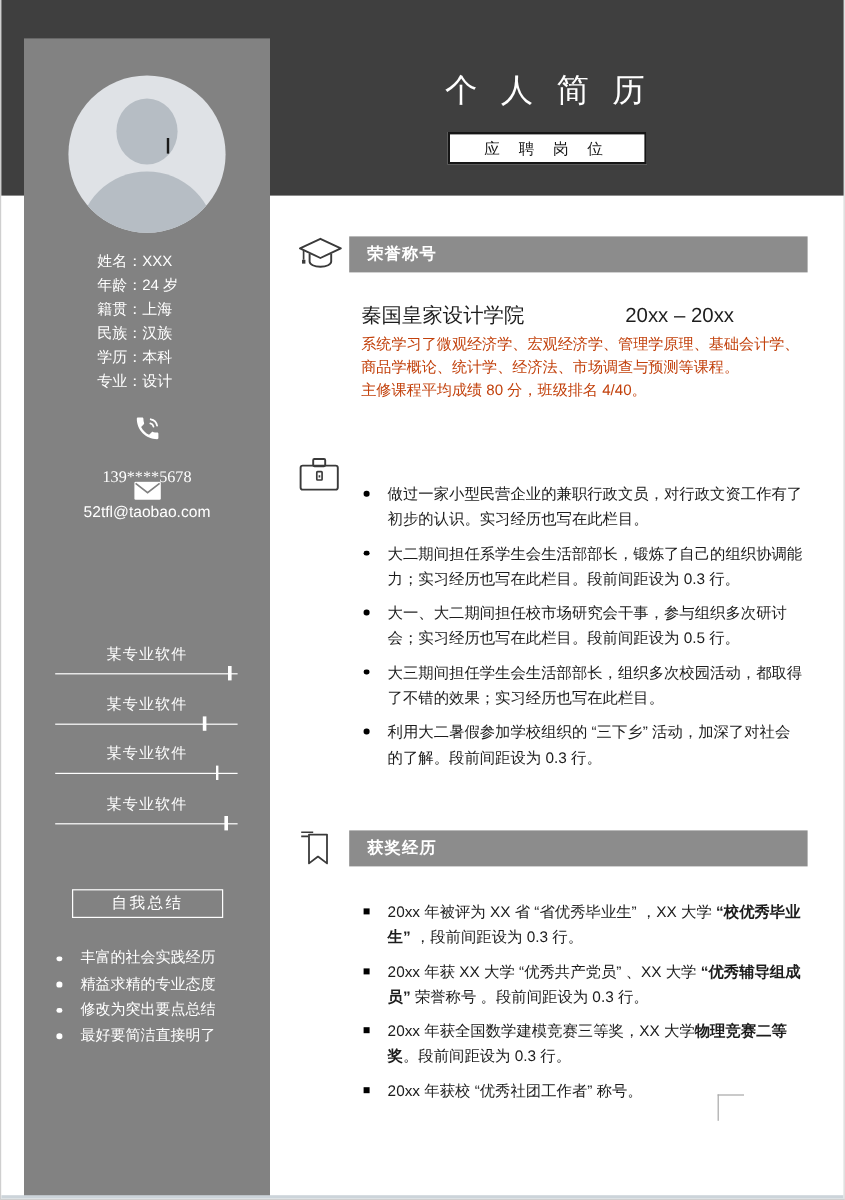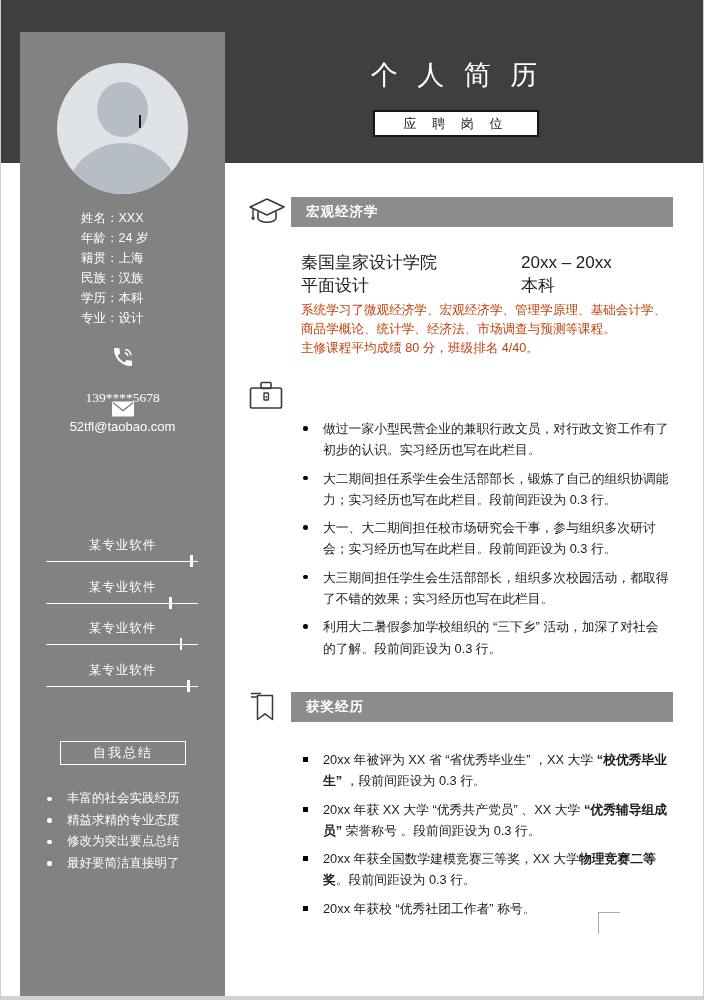--- a/index.html
+++ b/index.html
@@ -54,21 +54,21 @@
   .bar { margin-left:43px; height:30px; background:#8c8c8c; }
   .bar-label { color:#ffffff; font-size:13.5px; font-weight:600; line-height:30px; padding-left:15px; letter-spacing:1px; }
 
   .edu-rows { margin:24px 0 0 53px; color:#1d1d1d; font-size:17px; }
   .edu-row { display:flex; height:23px; line-height:23px; }
   .edu-col1 { width:220px; }
   .edu-desc { margin:4px 0 0 53px; color:#c2410c; font-size:12.6px; }
   .edu-desc div { line-height:19px; }
 
   ul.dotlist, ul.sqlist { list-style:none; }
-  ul.dotlist { margin-top:37px; }
+  ul.dotlist { margin-top:20px; }
   ul.sqlist  { margin-top:27px; }
   .dotlist li, .sqlist li { position:relative; padding-left:75px; padding-right:4px;
                             font-size:12.8px; line-height:21.3px; color:#1c1c1c; margin-bottom:7px; }
   .dotlist li::before { content:""; position:absolute; left:55px; top:8px; width:4.6px; height:4.6px;
                         border-radius:50%; background:#000; }
   .sqlist li::before  { content:""; position:absolute; left:55px; top:8px; width:5px; height:5px; background:#000; }
   .b { font-weight:bold; }
 
   
   .corner-mark { position:absolute; left:597px; top:912px; width:22px; height:22px;
@@ -157,30 +157,26 @@
   <div class="section sec-edu">
     <div class="sec-icon">
       <svg width="38" height="32" viewBox="0 0 38 32">
         <path d="M19 3 L36 11 L19 19 L2 11 Z" fill="none" stroke="#3a3a3a" stroke-width="1.6" stroke-linejoin="round"></path>
         <path d="M10 15.5 V22 C10 24.4 13.8 26.3 19 26.3 C24.2 26.3 28 24.4 28 22 V15.5" fill="none" stroke="#3a3a3a" stroke-width="1.6"></path>
         <path d="M5 12.5 V20.5" fill="none" stroke="#3a3a3a" stroke-width="1.4"></path>
         <rect x="3.7" y="20.5" width="2.8" height="3.2" fill="#3a3a3a"></rect>
       </svg>
     </div>
     <div class="bar">
-      <div class="bar-label">宏观经济学</div>
+      <div class="bar-label">荣誉称号</div>
     </div>
     <div class="edu-rows">
       <div class="edu-row">
         <div class="edu-col1">秦国皇家设计学院</div>
         <div>20xx – 20xx</div>
-      </div>
-      <div class="edu-row">
-        <div class="edu-col1">平面设计</div>
-        <div>本科</div>
       </div>
     </div>
     <div class="edu-desc">
       <div>系统学习了微观经济学、宏观经济学、管理学原理、基础会计学、</div>
         <div>商品学概论、统计学、经济法、市场调查与预测等课程。</div>
         <div>主修课程平均成绩 80 分，班级排名 4/40。</div>
     </div>
   </div>
 
   <div class="section sec-practice">
@@ -188,21 +184,21 @@
       <svg width="36" height="31" viewBox="0 0 36 31">
         <rect x="13" y="2.5" width="10" height="6" rx="1" fill="none" stroke="#3a3a3a" stroke-width="1.6"></rect>
         <rect x="2.5" y="8" width="31" height="20" rx="1.8" fill="none" stroke="#3a3a3a" stroke-width="1.6"></rect>
         <rect x="16" y="13" width="4.4" height="7" rx="0.6" fill="none" stroke="#3a3a3a" stroke-width="1.4"></rect>
         <path d="M18.2 16 V18" stroke="#3a3a3a" stroke-width="1.4"></path>
       </svg>
     </div>
     <ul class="dotlist">
       <li>做过一家小型民营企业的兼职行政文员，对行政文资工作有了初步的认识。实习经历也写在此栏目。</li>
         <li>大二期间担任系学生会生活部部长，锻炼了自己的组织协调能力；实习经历也写在此栏目。段前间距设为 0.3 行。</li>
-        <li>大一、大二期间担任校市场研究会干事，参与组织多次研讨会；实习经历也写在此栏目。段前间距设为 0.3 行。</li>
+        <li>大一、大二期间担任校市场研究会干事，参与组织多次研讨会；实习经历也写在此栏目。段前间距设为 0.5 行。</li>
         <li>大三期间担任学生会生活部部长，组织多次校园活动，都取得了不错的效果；实习经历也写在此栏目。</li>
         <li>利用大二暑假参加学校组织的 “三下乡” 活动，加深了对社会的了解。段前间距设为 0.3 行。</li>
     </ul>
   </div>
 
   <div class="section sec-awards">
     <div class="sec-icon">
       <svg width="30" height="32" viewBox="0 0 30 32">
         <path d="M3 2.5 H13 M3 6 H9" stroke="#3a3a3a" stroke-width="1.3"></path>
         <path d="M9.5 4.5 H24.5 V28.5 L17 22.8 L9.5 28.5 Z" fill="none" stroke="#3a3a3a" stroke-width="1.5" stroke-linejoin="round"></path>

